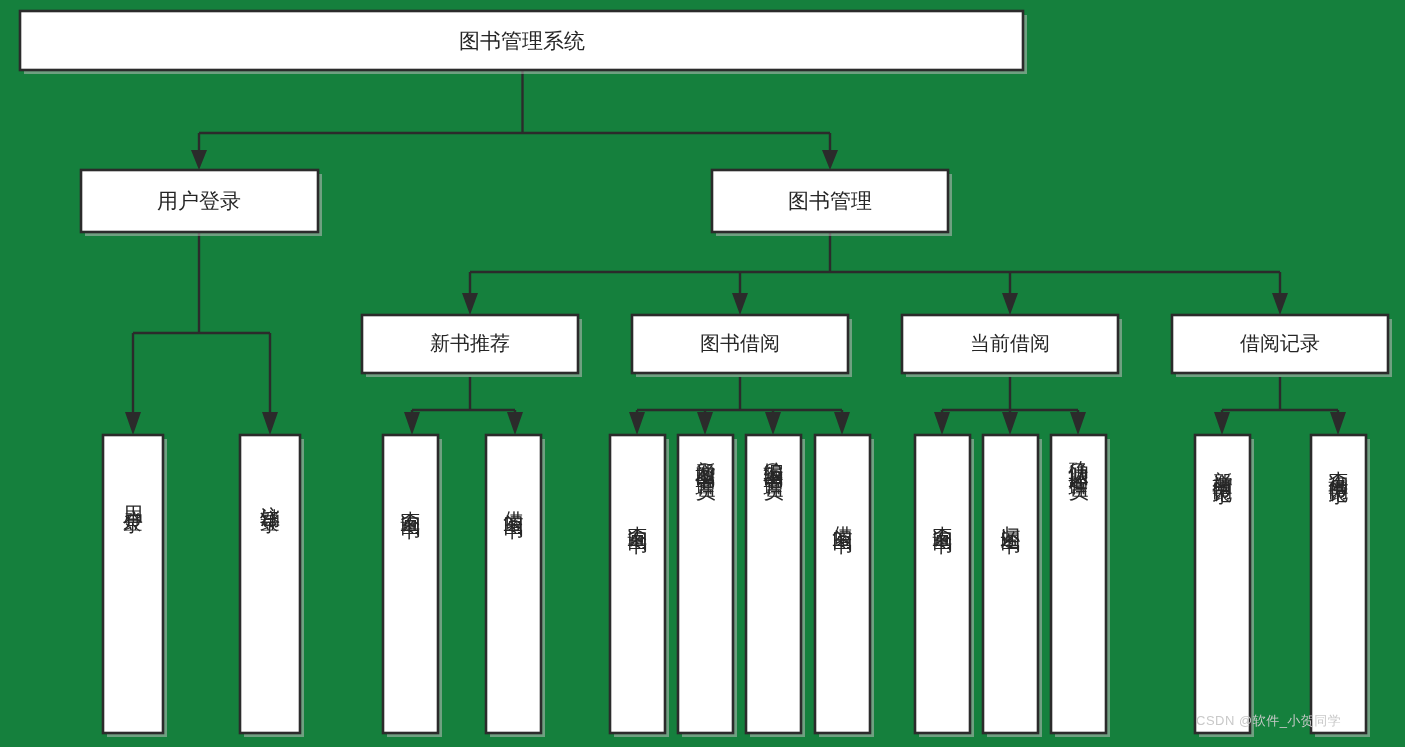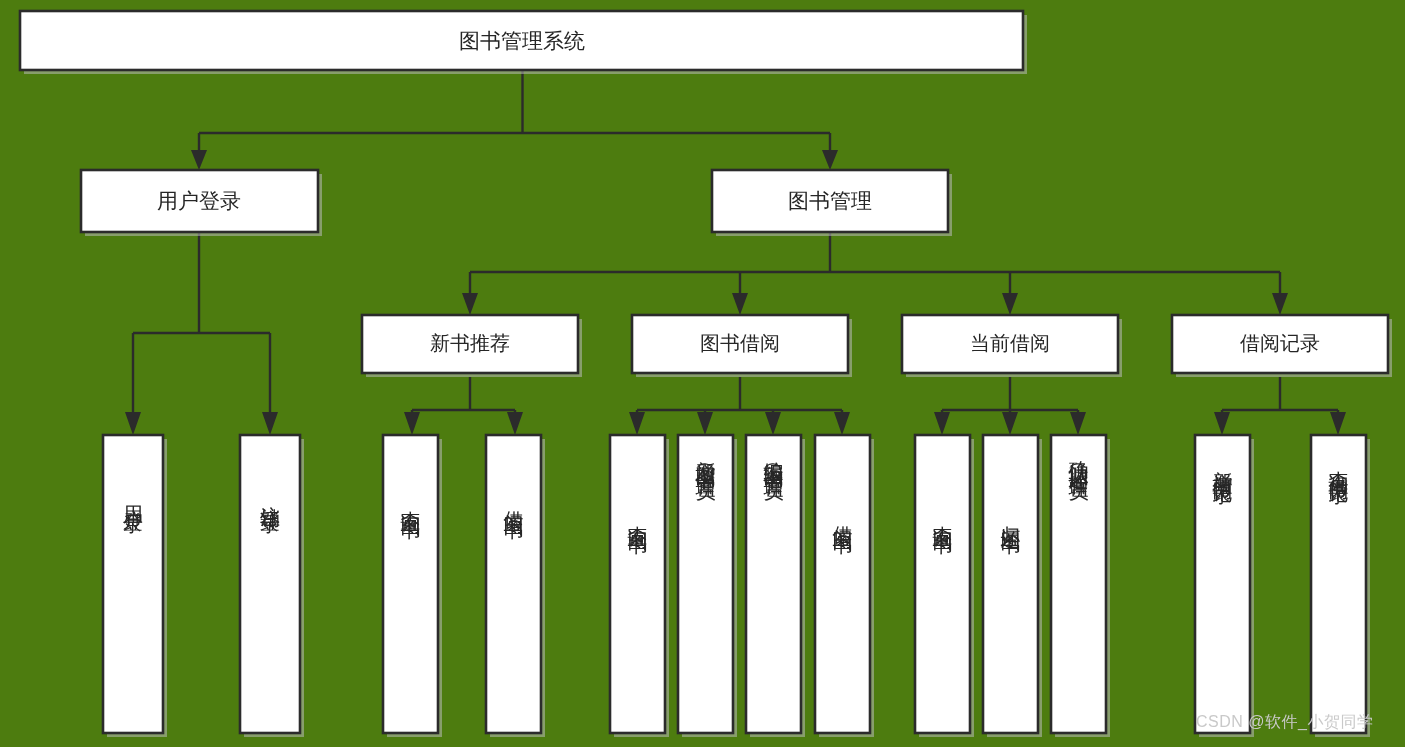--- a/index.html
+++ b/index.html
@@ -1,21 +1,21 @@
 <!DOCTYPE html>
 <html><head>
 <meta charset="utf-8">
 <style>
   html,body{margin:0;padding:0;background:#ffffff;}
   body{
     width:1405px;height:747px;overflow:hidden;
     font-family:"Liberation Sans","DejaVu Sans",sans-serif;
     -webkit-font-smoothing:antialiased;
   }
-  #stage{position:relative;width:1405px;height:747px;background:#4d7c0f;}
+  #stage{position:relative;width:1405px;height:747px;background:#15803d;}
   svg#diagram{position:absolute;left:0;top:0;width:1405px;height:747px;display:block;}
 
   .node-rect{
     fill:#ffffff;
     stroke:#2b2b2b;
     stroke-width:2.6;
   }
   .node-shadow{
     fill:#b9b9b9;
     opacity:.55;
@@ -54,21 +54,21 @@
     font-family:"Liberation Sans","DejaVu Sans",sans-serif;
     font-size:20px;
     line-height:1.06;
     letter-spacing:3px;
     color:#262626;
     white-space:nowrap;
   }
   .watermark{
     position:absolute;
     font-family:"Liberation Sans","DejaVu Sans",sans-serif;
-    font-size:16px;
+    font-size:13px;
     color:#c9c9c9;
     letter-spacing:.5px;
     white-space:nowrap;
     pointer-events:none;
   }
 </style>
 </head>
 <body>
 
 <div id="stage">

